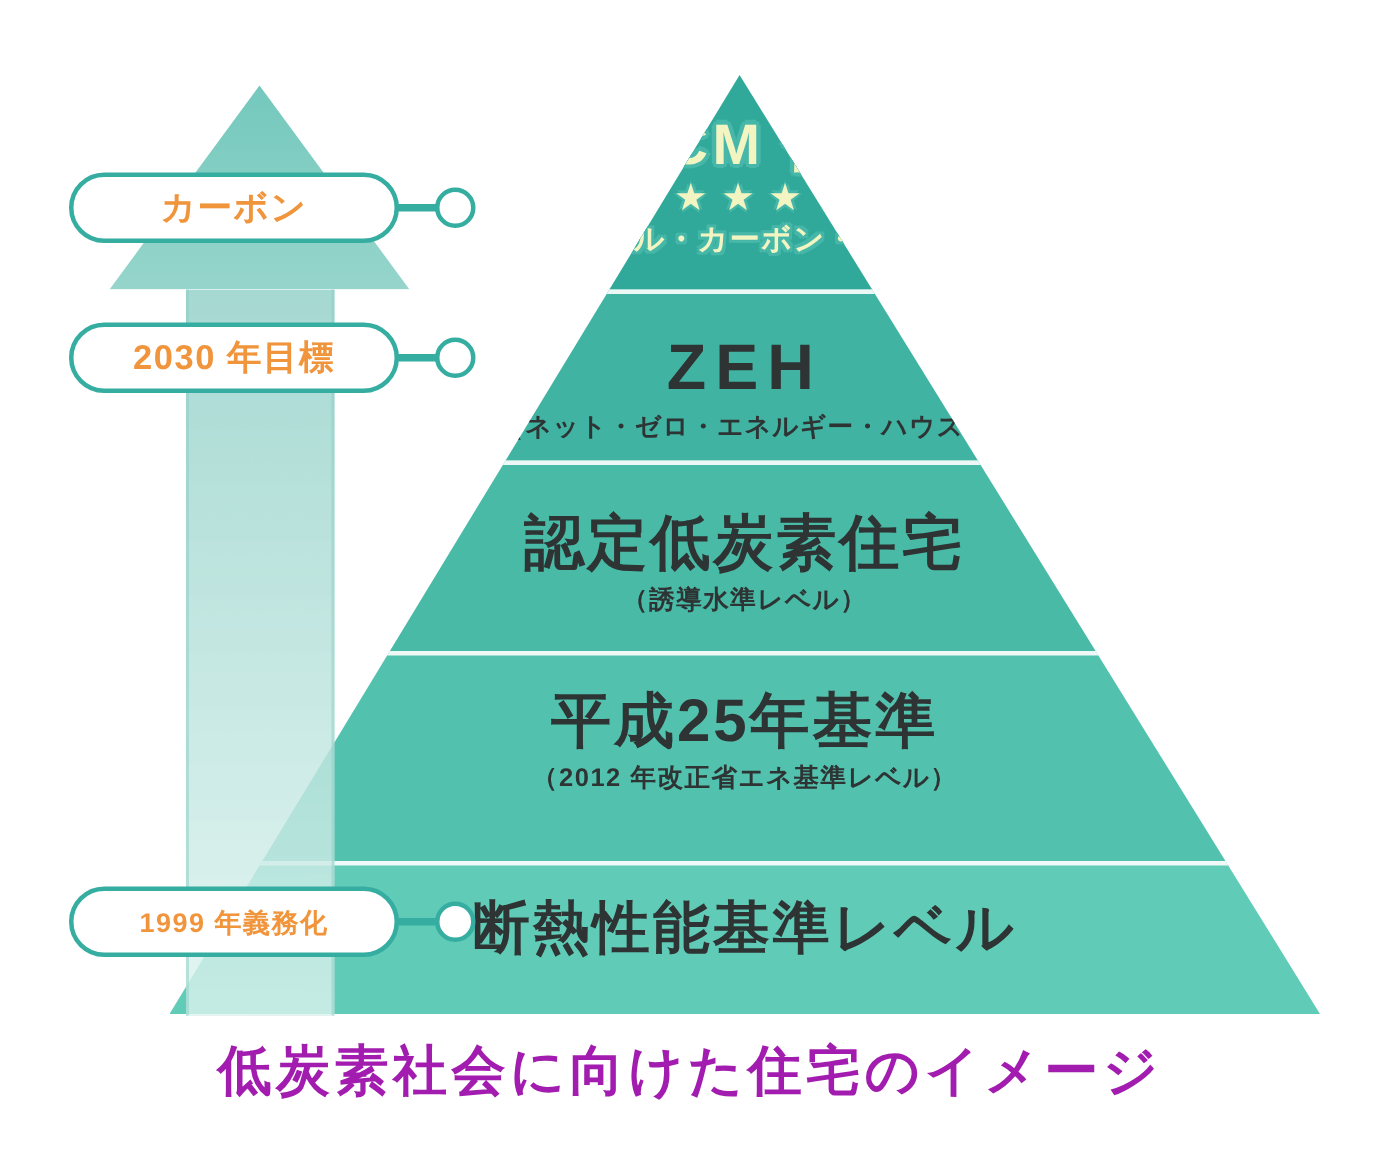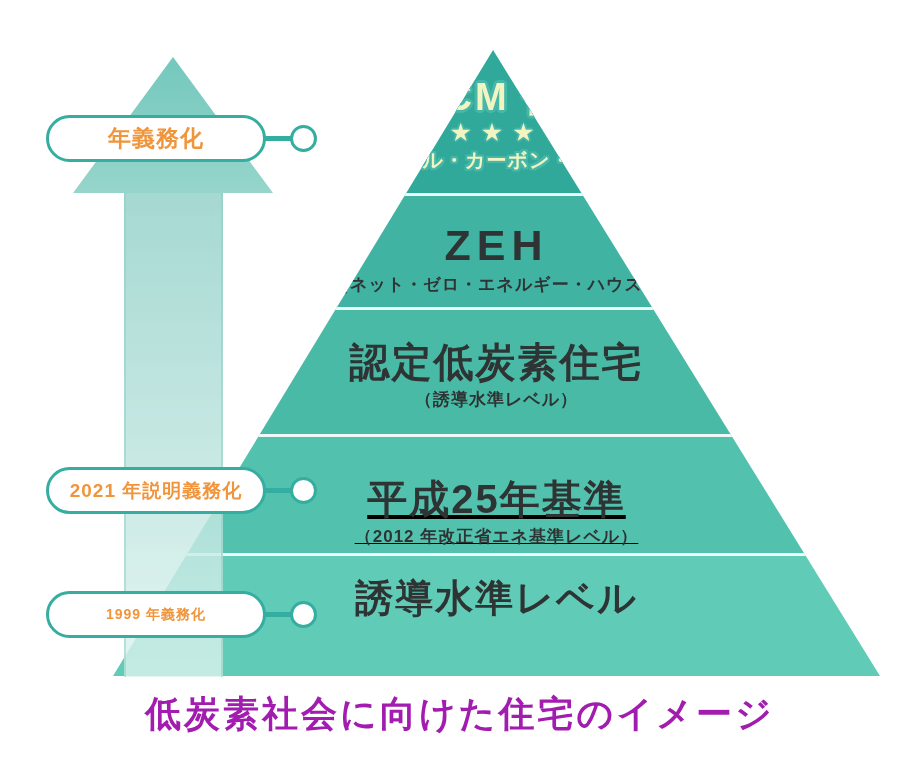--- a/index.html
+++ b/index.html
@@ -10,21 +10,21 @@
   
   .pyramid{
     position:absolute;left:113px;top:50px;width:767px;height:626px;
     clip-path:polygon(49.55% 0,100% 100%,0 100%);
   }
   .band{box-sizing:border-box;width:100%;text-align:center;}
   .band-divided{border-top:3px solid rgba(255,255,255,.9);}
   .band-lccm{height:143px;padding-top:28px;}
   .band-zeh{height:114px;padding-top:26px;}
   .band-nintei{height:127px;padding-top:30px;}
-  .band-heisei{height:119px;padding-top:40px;text-decoration:underline;}
+  .band-heisei{height:140px;padding-top:22px;}
   .band-jisedai{height:123px;padding-top:22px;}
   .lccm-title{
     font-size:38px;font-weight:800;letter-spacing:3px;color:#f2f4c1;line-height:1.0;
     text-shadow:3px 0 0 #46b7a8,-3px 0 0 #46b7a8,0 3px 0 #46b7a8,0 -3px 0 #46b7a8,
       2px 2px 0 #46b7a8,-2px 2px 0 #46b7a8,2px -2px 0 #46b7a8,-2px -2px 0 #46b7a8;
   }
   .lccm-stars{
     margin-top:3px;font-size:25px;letter-spacing:9px;color:#f2f4c1;line-height:1.05;
     text-shadow:2px 0 0 #46b7a8,-2px 0 0 #46b7a8,0 2px 0 #46b7a8,0 -2px 0 #46b7a8;
   }
@@ -52,21 +52,21 @@
     z-index:2;
   }
   
   .milestone{position:absolute;left:46px;width:320px;height:47px;z-index:4;}
   .pill{
     position:absolute;left:0;top:0;width:220px;height:47px;box-sizing:border-box;
     background:#ffffff;border:3px solid #35ada0;border-radius:999px;
     display:flex;align-items:center;justify-content:center;
   }
   .pill span{color:#f0953c;font-weight:bold;white-space:nowrap;letter-spacing:1px;}
-  .f23{font-size:23px;} .f22{font-size:14px;} .f19{font-size:19px;}
+  .f23{font-size:23px;} .f22{font-size:18px;} .f19{font-size:19px;}
   .bar{position:absolute;left:218px;top:21px;width:28px;height:5px;background:#35ada0;}
   .dot{
     position:absolute;left:244px;top:10px;width:27px;height:27px;box-sizing:border-box;
     background:#ffffff;border:3px solid #35ada0;border-radius:50%;
   }
   
   .caption{
     position:absolute;left:0;right:0;top:690px;text-align:center;
     font-size:36px;font-weight:800;letter-spacing:3px;color:#a21caf;z-index:1;
   }
@@ -88,43 +88,43 @@
     </div>
     <div class="band band-divided band-nintei" style="background: rgb(72, 186, 166);">
       <div class="band-title">認定低炭素住宅</div>
       <div class="band-sub">（誘導水準レベル）</div>
     </div>
     <div class="band band-divided band-heisei" style="background: rgb(82, 194, 174);">
       <div class="band-title">平成25年基準</div>
       <div class="band-sub">（2012 年改正省エネ基準レベル）</div>
     </div>
     <div class="band band-divided band-jisedai" style="background: rgb(96, 203, 182);">
-      <div class="band-title band-title-sm">誘導水準レベル</div>
+      <div class="band-title band-title-sm">断熱性能基準レベル</div>
     </div>
   </div>
 
   <div class="arrow-head"></div>
   <div class="arrow-shaft"></div>
 
   <div class="milestone" style="top:115px">
     <div class="pill">
-      <span class="f23">年義務化</span>
+      <span class="f23">カーボン</span>
     </div>
     <div class="bar"></div>
     <div class="dot"></div>
   </div>
 
-
-  <div class="milestone" style="top:467px">
+  <div class="milestone" style="top:215px">
     <div class="pill">
-      <span class="f19">2021 年説明義務化</span>
+      <span class="f23">2030 年目標</span>
     </div>
     <div class="bar"></div>
     <div class="dot"></div>
   </div>
+
 
   <div class="milestone" style="top:591px">
     <div class="pill">
       <span class="f22">1999 年義務化</span>
     </div>
     <div class="bar"></div>
     <div class="dot"></div>
   </div>
 
   <div class="caption">低炭素社会に向けた住宅のイメージ</div>

